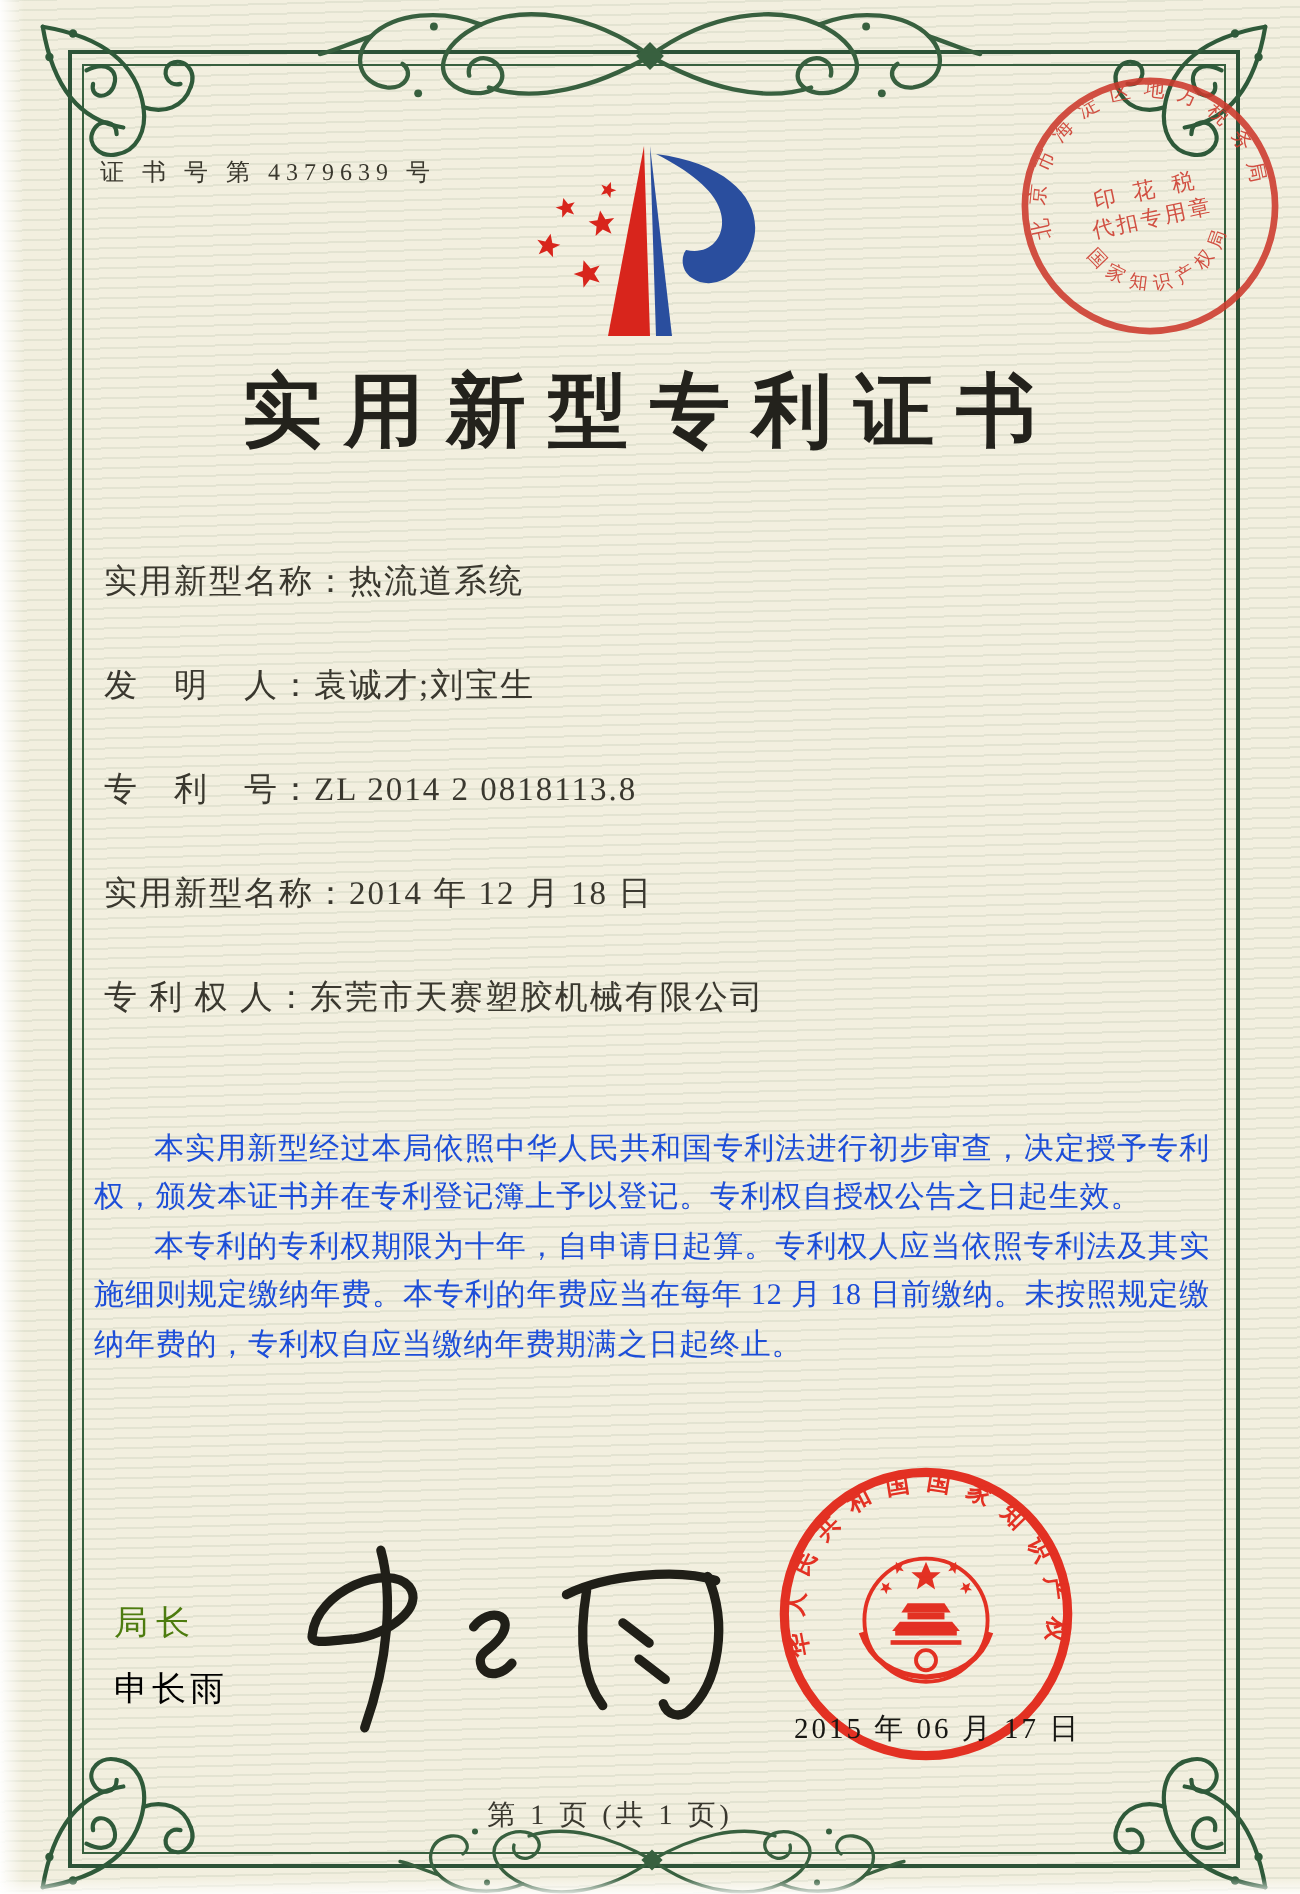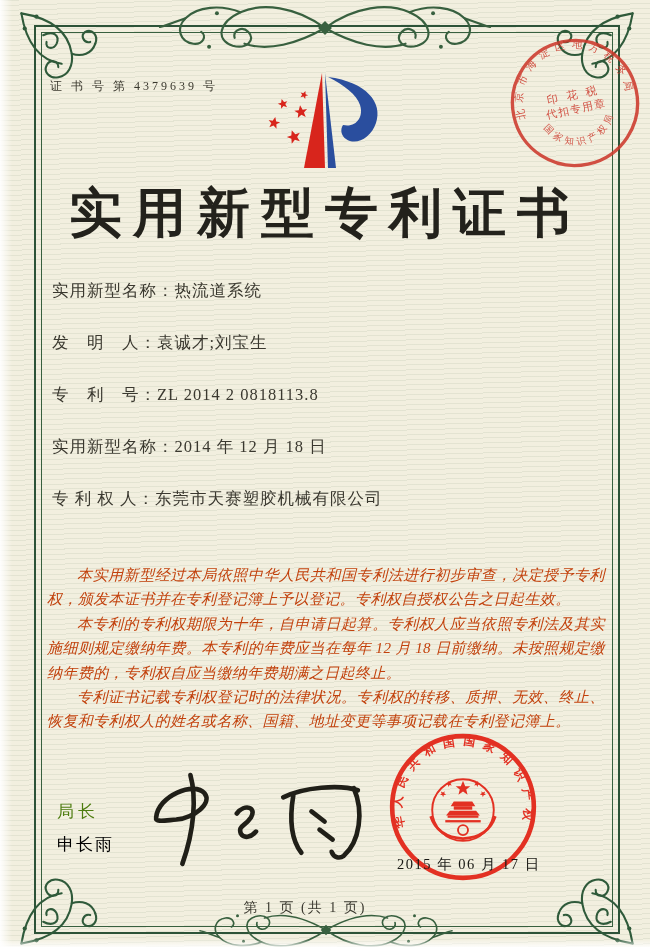--- a/index.html
+++ b/index.html
@@ -26,27 +26,27 @@
     border:2.5px solid #2d5338;z-index:2;}
   .frame-inner{position:absolute;left:41px;right:37px;top:32px;bottom:20px;
     border:1px solid #38603f;z-index:2;}
 
   .orn{position:absolute;z-index:3;}
 
   .cert-no{position:absolute;left:50px;top:78px;z-index:4;
     font-size:12px;letter-spacing:3px;color:#3a382e;}
   .logo{position:absolute;left:243px;top:66px;width:172px;height:110px;z-index:4;}
   .title{position:absolute;left:0;top:178px;width:100%;text-align:center;z-index:4;
-    font-size:53px;font-weight:bold;letter-spacing:11px;color:#23221c;}
+    font-size:40px;font-weight:bold;letter-spacing:11px;color:#23221c;}
 
   .field{position:absolute;left:52px;z-index:4;font-size:16.5px;letter-spacing:1px;color:#3a382f;white-space:nowrap;}
   .f0{top:280px}.f1{top:332px}.f2{top:384px}.f3{top:436px}.f4{top:488px}.f5{top:540px}
 
   .body-text{position:absolute;left:47px;top:563px;width:558px;z-index:4;
-    font-size:15px;line-height:24.4px;letter-spacing:0.4px;text-align:justify;color:#c2410c;font-style:italic;}
+    font-size:15px;line-height:24.4px;letter-spacing:0.4px;text-align:justify;color:#1d4ed8;}
   .body-text p{margin:0;text-indent:2em;}
 
   .sig-title{position:absolute;left:57px;top:800px;z-index:4;font-size:17px;letter-spacing:4px;color:#4d7c0f;}
   .sig-name{position:absolute;left:57px;top:833px;z-index:4;font-size:17px;letter-spacing:2px;color:#000000;}
   .sig-hand{position:absolute;left:142px;top:766px;width:232px;height:108px;z-index:4;}
 
   .seal{position:absolute;left:386px;top:730px;width:154px;height:154px;z-index:4;opacity:.93;}
   .seal-date{position:absolute;left:397px;top:855px;width:170px;z-index:5;
     font-size:14.5px;letter-spacing:1.5px;color:#181814;}
   .footer{position:absolute;left:0;top:899px;width:610px;text-align:center;z-index:4;
@@ -129,21 +129,20 @@
 
   <div class="field f0"><span>实用新型名称：</span><span>热流道系统</span></div>
   <div class="field f1"><span>发　明　人：</span><span>袁诚才;刘宝生</span></div>
   <div class="field f2"><span>专　利　号：</span><span>ZL 2014 2 0818113.8</span></div>
   <div class="field f3"><span>实用新型名称：</span><span>2014 年 12 月 18 日</span></div>
   <div class="field f4"><span>专 利 权 人：</span><span>东莞市天赛塑胶机械有限公司</span></div>
 
   <div class="body-text">
     <p>本实用新型经过本局依照中华人民共和国专利法进行初步审查，决定授予专利权，颁发本证书并在专利登记簿上予以登记。专利权自授权公告之日起生效。</p>
     <p>本专利的专利权期限为十年，自申请日起算。专利权人应当依照专利法及其实施细则规定缴纳年费。本专利的年费应当在每年 12 月 18 日前缴纳。未按照规定缴纳年费的，专利权自应当缴纳年费期满之日起终止。</p>
-    <p>专利证书记载专利权登记时的法律状况。专利权的转移、质押、无效、终止、恢复和专利权人的姓名或名称、国籍、地址变更等事项记载在专利登记簿上。</p>
   </div>
 
   <div class="sig-title">局长</div>
   <div class="sig-name">申长雨</div>
 
   <svg class="sig-hand" viewBox="0 0 230 105">
     <g fill="none" stroke="#201f18" stroke-width="4.6" stroke-linecap="round">
       <path d="M14,50 C16,28 52,14 62,26 C70,36 52,50 34,52 C22,53 13,55 14,50"></path>
       <path d="M48,8 C54,30 52,62 40,96"></path>
       <path d="M94,46 C102,36 114,40 108,50 C102,59 95,58 98,66 C101,71 108,70 113,64"></path>

